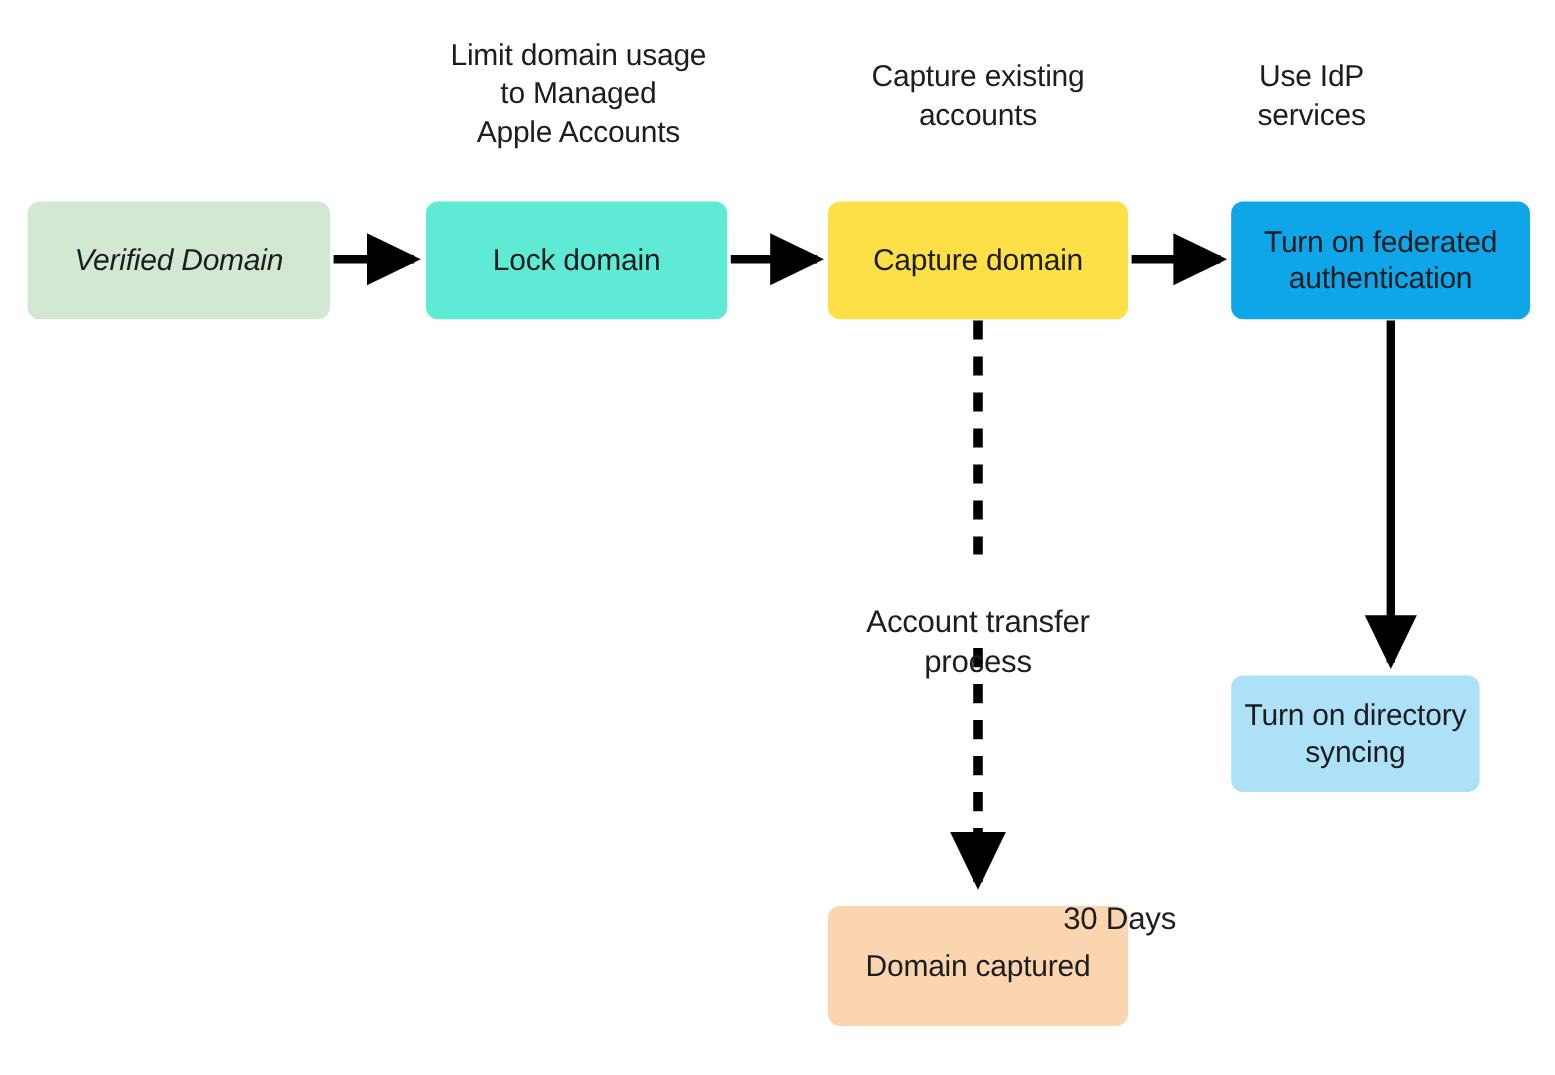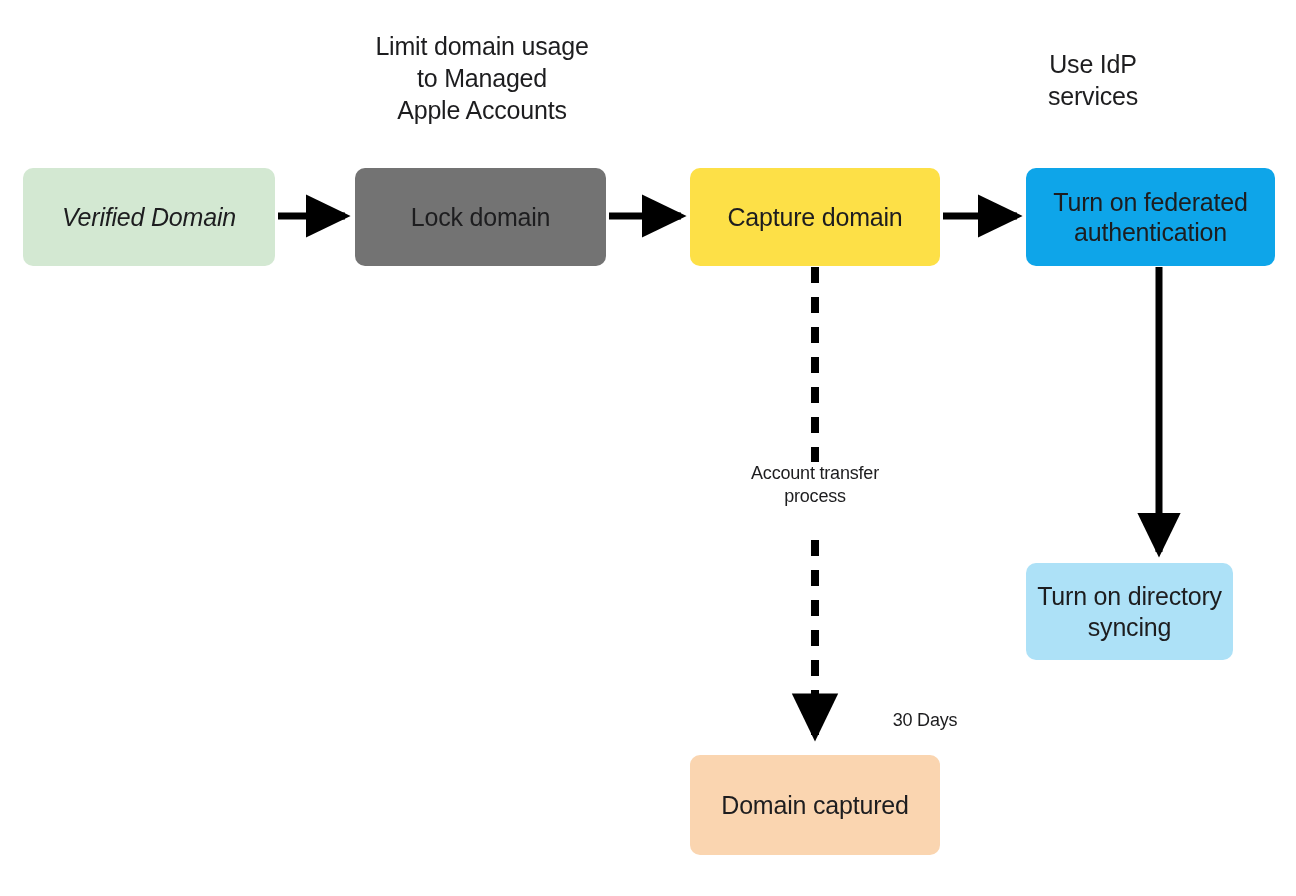--- a/index.html
+++ b/index.html
@@ -48,25 +48,26 @@
     box-sizing: border-box;
     text-align: center;
     font-size: 25px;
     line-height: 1.28;
     letter-spacing: -0.2px;
     color: #1d1d1f;
   }
   .edge-label {
     position: absolute;
     box-sizing: border-box;
-    font-size: 18px;
+    font-size: 26px;
     line-height: 1.28;
     letter-spacing: -0.2px;
     color: #1d1d1f;
     text-align: center;
+    margin-top: 40px;
   }
   .whitespace-pre {
     white-space: pre-line;
   }
 </style>
 </head>
 <body>
 
 <div id="canvas">
 
@@ -90,36 +91,38 @@
 
     <line x1="815" y1="540" x2="815" y2="735" stroke="#000000" stroke-width="8" stroke-dasharray="16 14" marker-end="url(#arrowhead-big)"></line>
 
     <line x1="1159" y1="267" x2="1159" y2="552" stroke="#000000" stroke-width="7" marker-end="url(#arrowhead)"></line>
   </svg>
 
   <div class="caption whitespace-pre" style="left:352px; top:30px; width:260px;">Limit domain usage
 to Managed
 Apple Accounts</div>
 
+  <div class="caption whitespace-pre" style="left:680px; top:48px; width:270px;">Capture existing
+accounts</div>
 
   <div class="caption whitespace-pre" style="left:968px; top:48px; width:250px;">Use IdP
 services</div>
 
   <div class="node whitespace-pre" style="left:23px; top:168px; width:252px; height:98px; background:#d3e8d2;font-style:italic;">Verified Domain</div>
 
-  <div class="node whitespace-pre" style="left:355px; top:168px; width:251px; height:98px; background:#737373;">Lock domain</div>
+  <div class="node whitespace-pre" style="left:355px; top:168px; width:251px; height:98px; background:#5eead4;">Lock domain</div>
 
   <div class="node whitespace-pre" style="left:690px; top:168px; width:250px; height:98px; background:#fde047;">Capture domain</div>
 
   <div class="node whitespace-pre" style="left:1026px; top:168px; width:249px; height:98px; background:#0ea5e9;">Turn on federated
 authentication</div>
 
   <div class="node whitespace-pre" style="left:1026px; top:563px; width:207px; height:97px; background:#ade1f7;">Turn on directory
 syncing</div>
 
   <div class="node whitespace-pre" style="left:690px; top:755px; width:250px; height:100px; background:#fad5b0;">Domain captured</div>
 
   <div class="edge-label whitespace-pre" style="left:685px; top:462px; width:260px;">Account transfer
 process</div>
 
-  <div class="edge-label" style="left:845px; top:709px; width:160px; text-align:center;">30 Days</div>
+  <div class="edge-label" style="left:820px; top:709px; width:160px; text-align:right;">30 Days</div>
 
 </div>
 
 </body></html>

